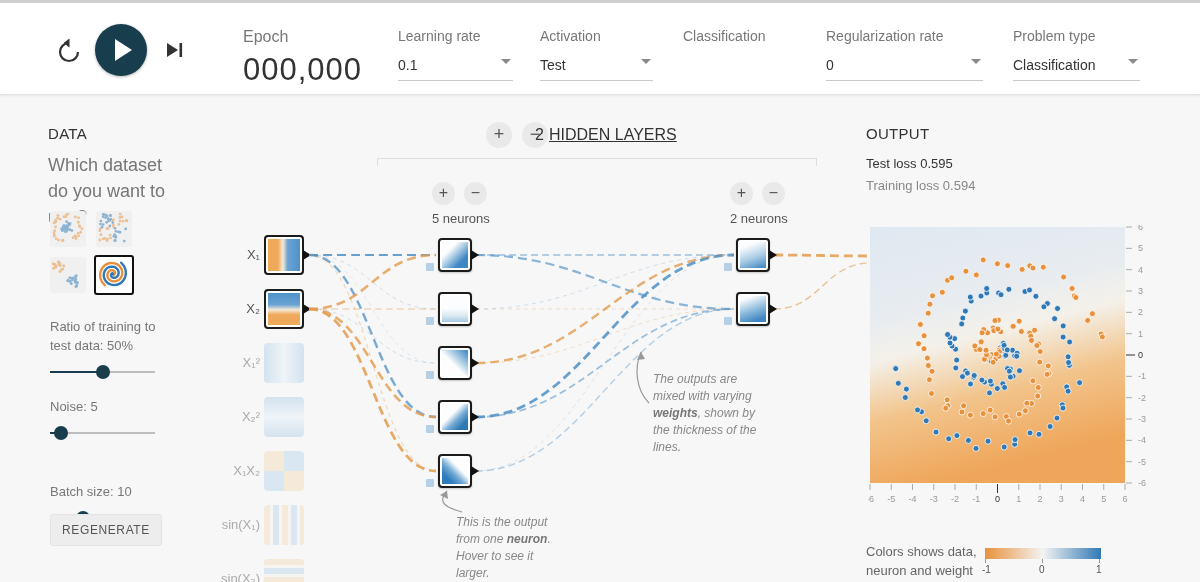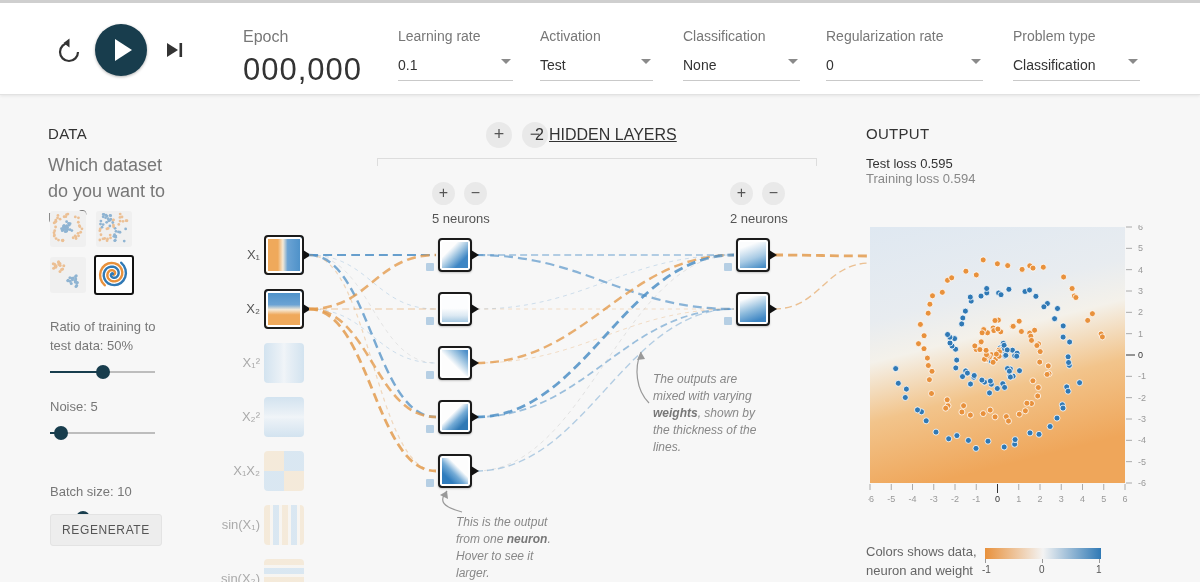--- a/index.html
+++ b/index.html
@@ -84,21 +84,21 @@
   .neuron {
     position:absolute; width:34px; height:34px; border:2px solid #1b1b1b; border-radius:4px;
     background:#fff; box-shadow:0 0 0 2px #fff inset, 0 1px 2px rgba(0,0,0,.2); cursor:pointer; z-index:3;
   }
   .weight-dot { position:absolute; left:-14px; bottom:-1px; width:8px; height:8px; background:#b6cfe4; border-radius:1px; }
   .links-svg { position:absolute; left:0; top:0; z-index:1; pointer-events:none; }
   .annotation { position:absolute; font-size:12px; font-style:italic; color:#888; line-height:1.42; z-index:4; }
   .annotation b { color:#777; }
   
   .output-col { position:absolute; left:866px; top:125px; width:300px; }
-  .loss-line { font-size:13px; margin-top:0; }
+  .loss-line { font-size:13px; margin-top:7px; }
   .loss-line.test { color:#333; }
   .loss-line.train { color:#888; }
   .chart-wrap { position:absolute; left:868px; top:225px; z-index:2; }
   .legend-text { position:absolute; left:866px; top:543px; width:114px; font-size:13px; color:#666; line-height:1.45; }
   .legend-bar-wrap { position:absolute; left:985px; top:548px; width:116px; }
   .legend-bar { width:116px; height:11px; }
   .legend-ticks { position:relative; height:4px; }
   .legend-ticks i { position:absolute; top:0; width:1px; height:4px; background:#999; }
   .legend-labels { position:relative; height:14px; font-size:10px; color:#555; }
   .legend-labels span { position:absolute; top:1px; }
@@ -138,24 +138,20 @@
     </div>
     <div class="ctrl" style="left:540px;width:113px;">
       <div class="lab">Activation</div>
       <div class="select">
         <span>Test</span>
         <span class="arrow"></span>
       </div>
     </div>
     <div class="ctrl" style="left:683px;width:117px;">
       <div class="lab">Classification</div>
-      <div class="select">
-        <span>None</span>
-        <span class="arrow"></span>
-      </div>
     </div>
     <div class="ctrl" style="left:826px;width:157px;">
       <div class="lab">Regularization rate</div>
       <div class="select">
         <span>0</span>
         <span class="arrow"></span>
       </div>
     </div>
     <div class="ctrl" style="left:1013px;width:127px;">
       <div class="lab">Problem type</div>

